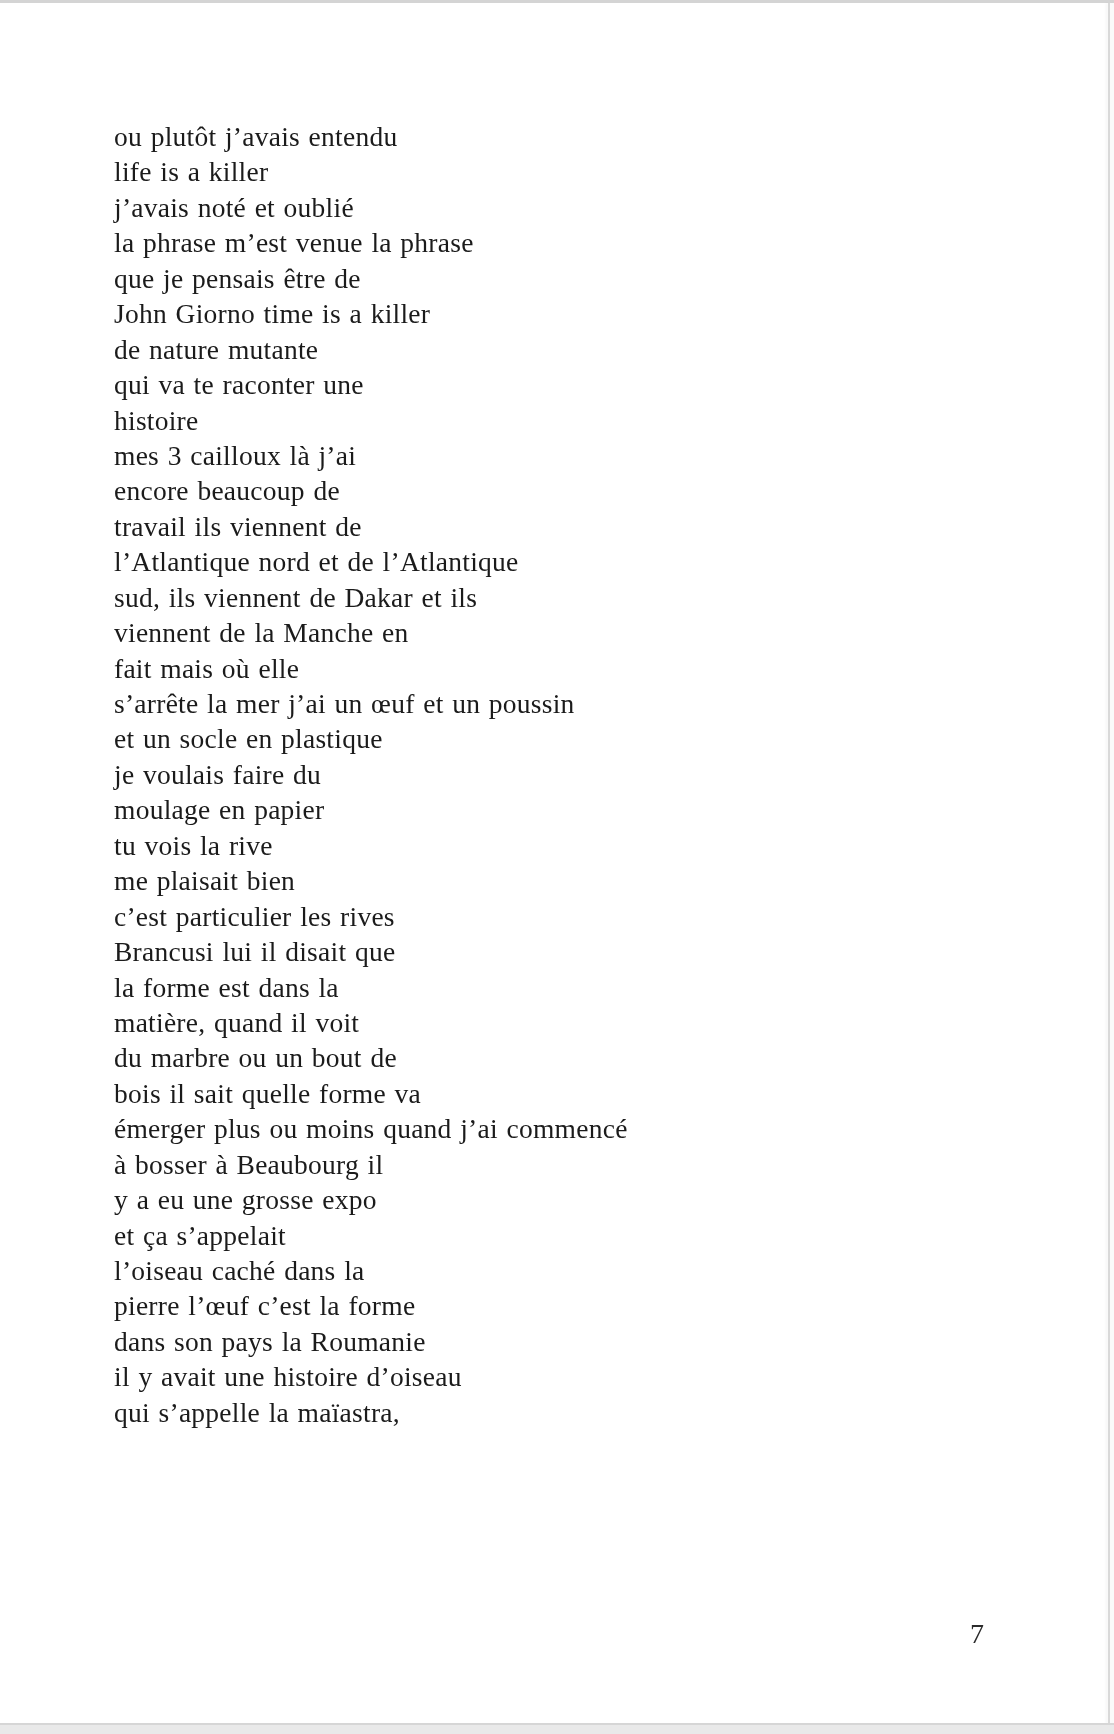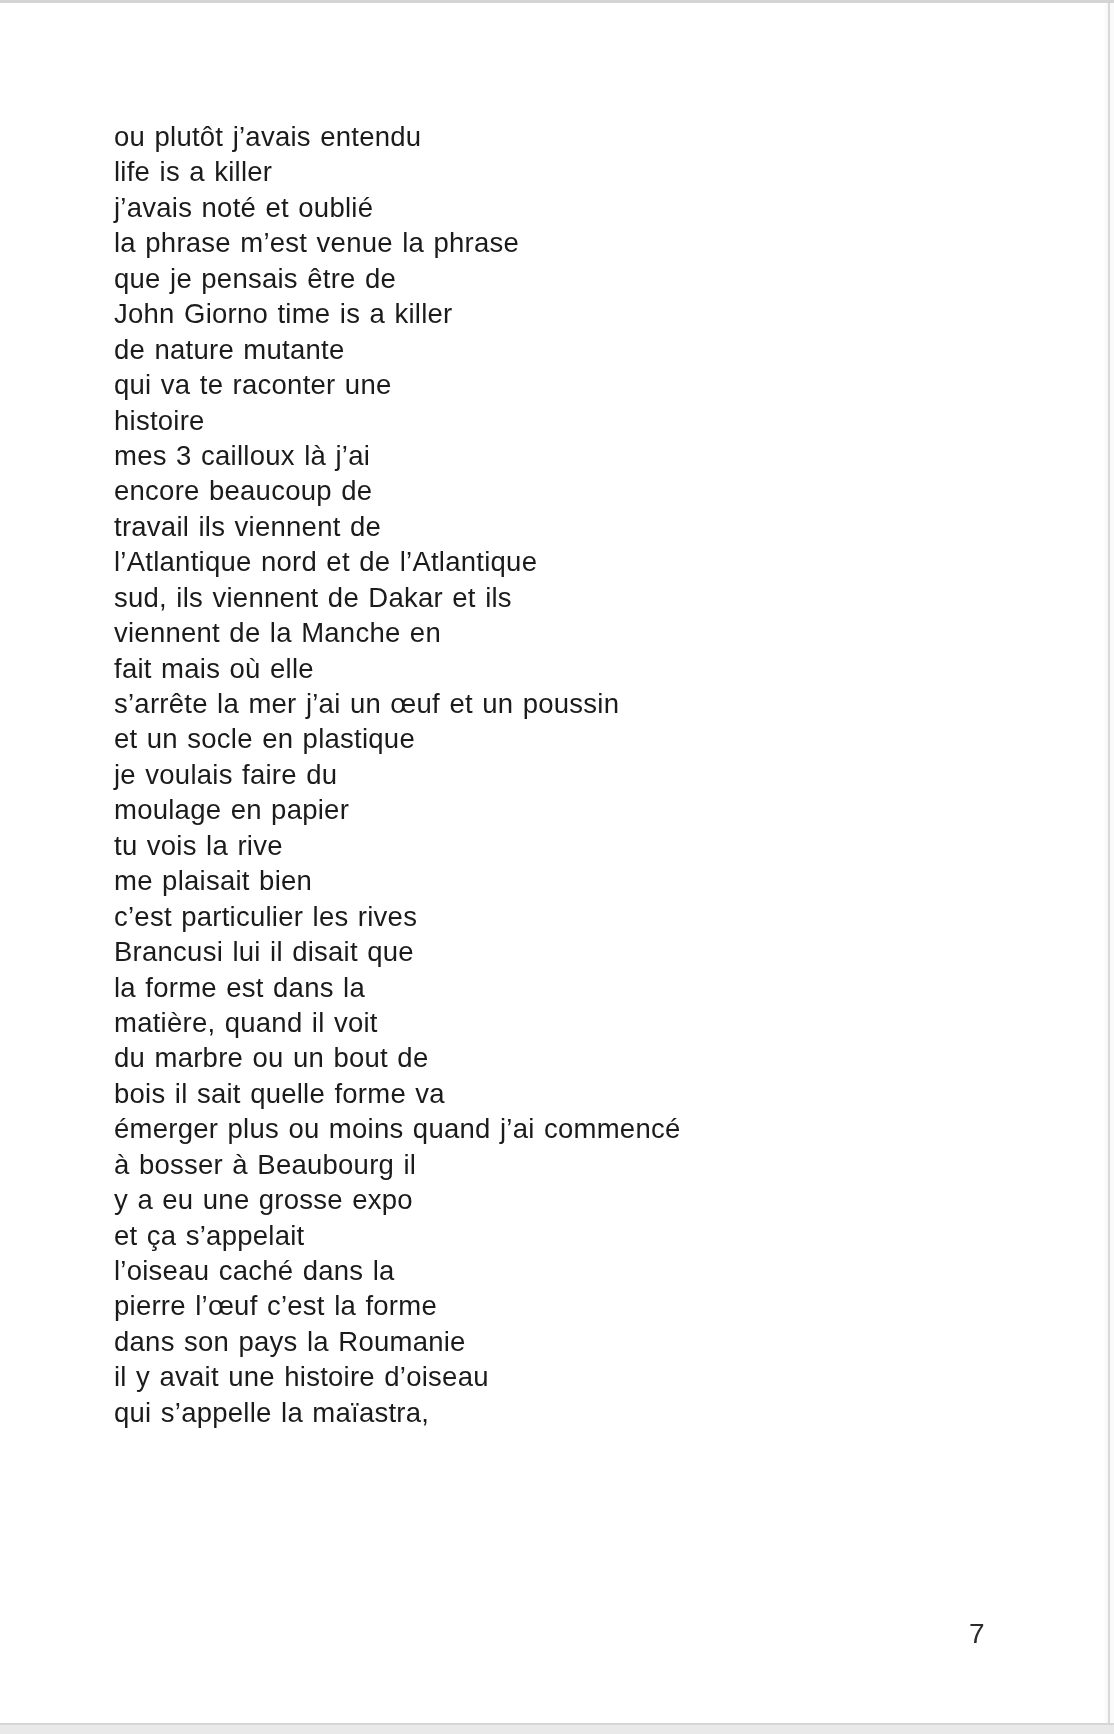--- a/index.html
+++ b/index.html
@@ -6,21 +6,21 @@
     margin: 0;
     padding: 0;
     background: #ffffff;
   }
   .viewport {
     position: relative;
     width: 1114px;
     height: 1734px;
     background: #ffffff;
     overflow: hidden;
-    font-family: Liberation Sans, sans-serif;
+    font-family: Liberation Serif, serif;
   }
   
   .edge-top {
     position: absolute;
     top: 0; left: 0;
     width: 1114px; height: 3px;
     background: #d4d4d4;
   }
   .edge-right-line {
     position: absolute;

